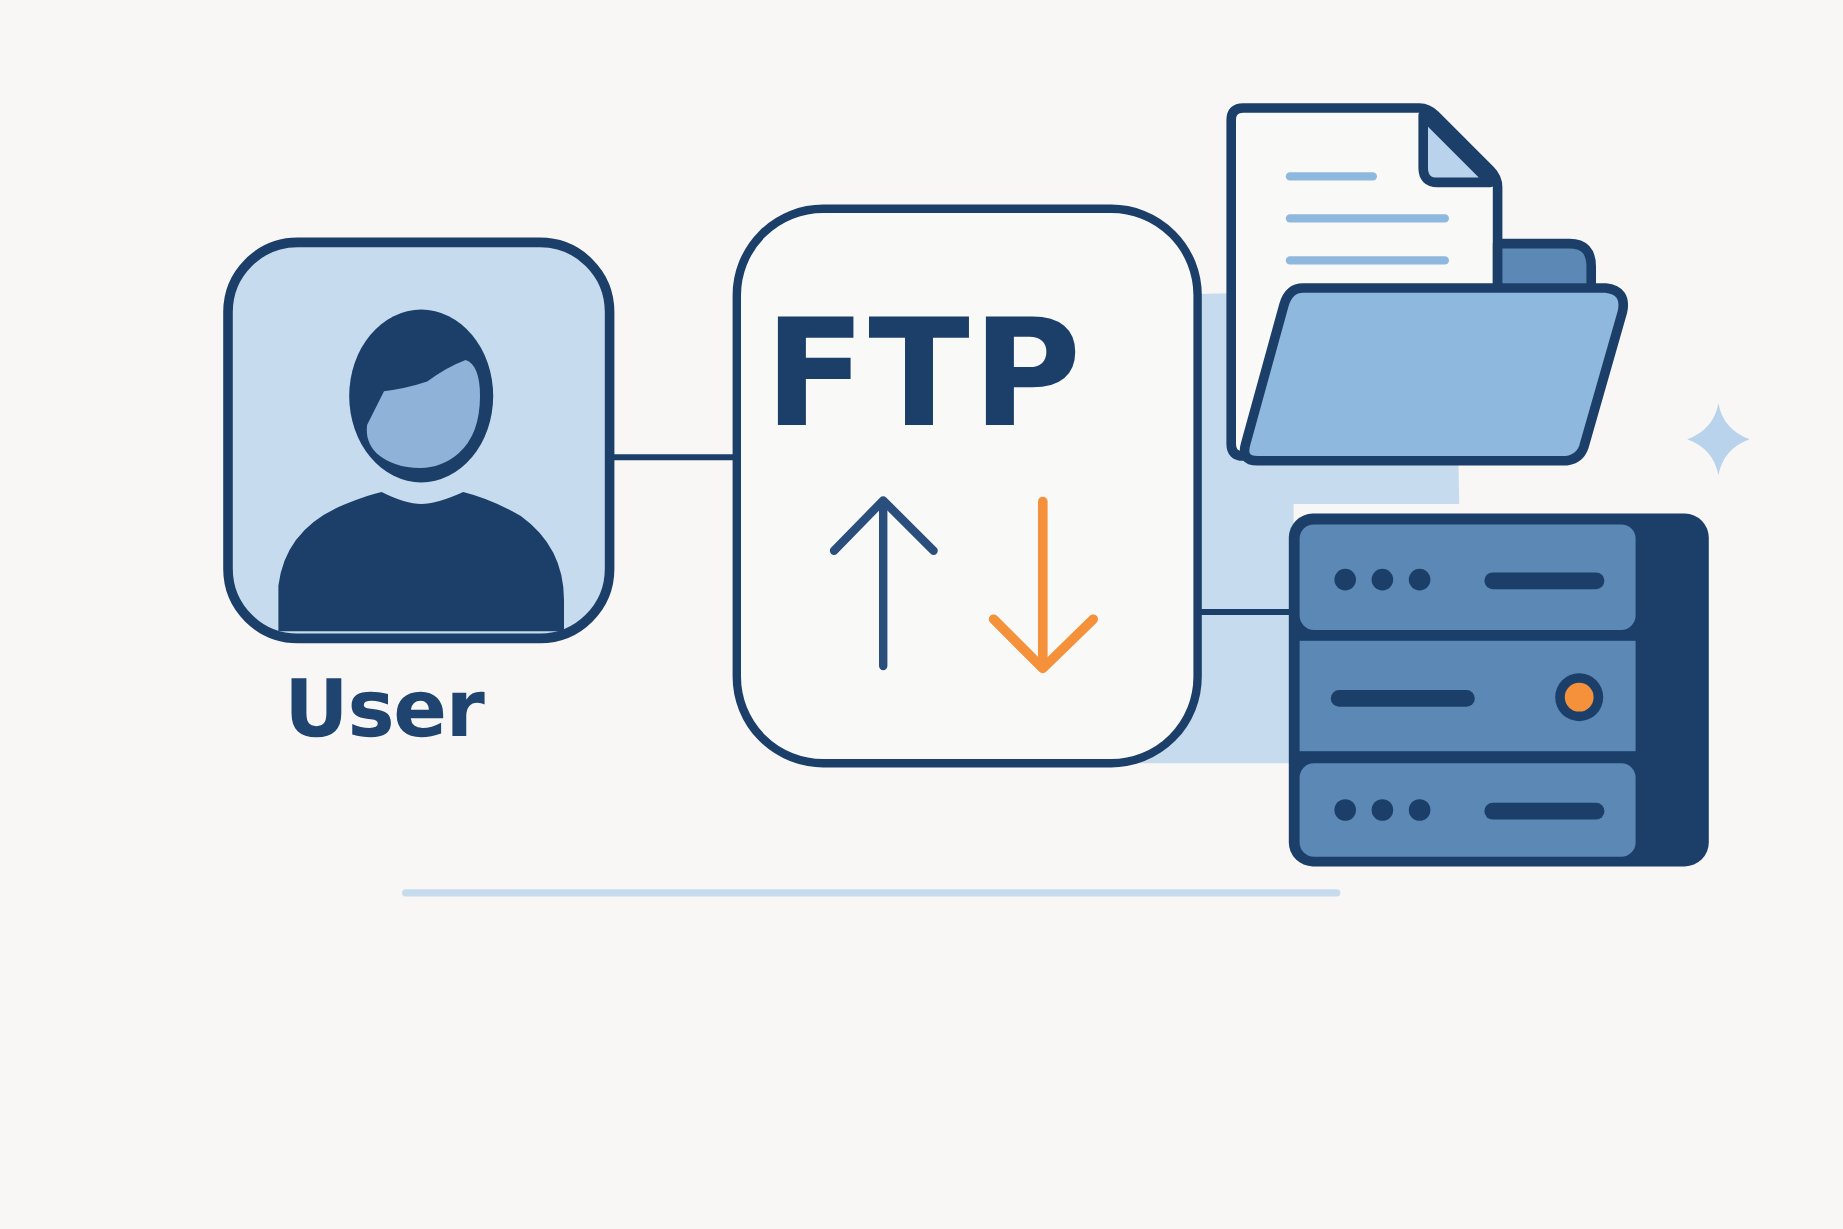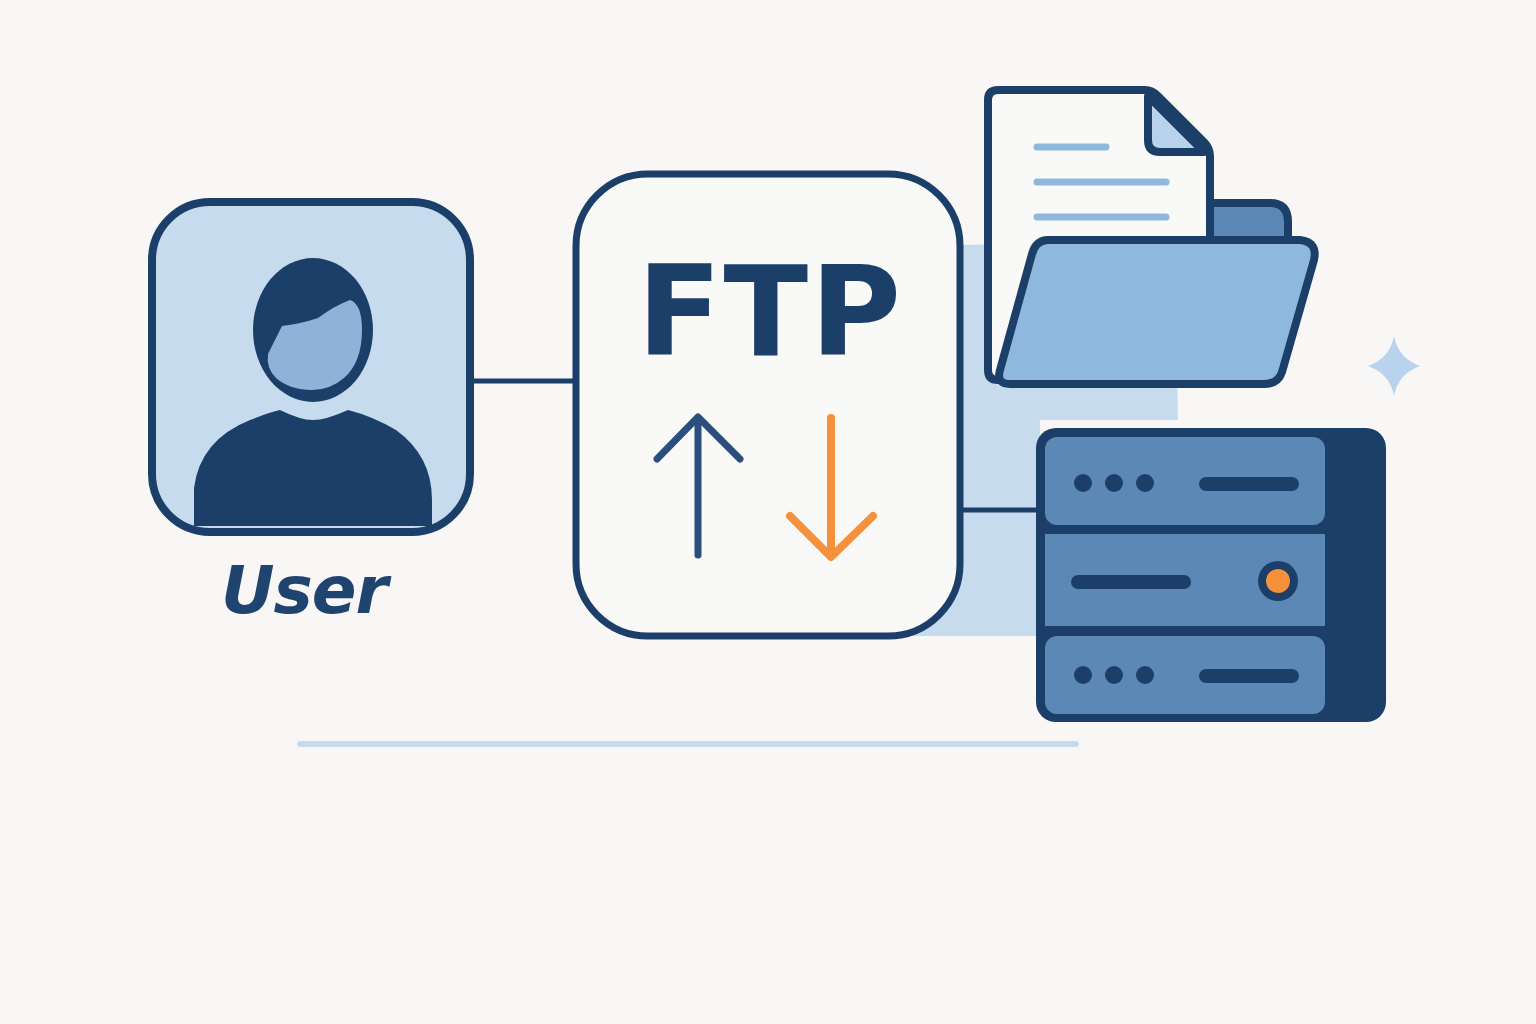--- a/index.html
+++ b/index.html
@@ -3,26 +3,25 @@
   <meta charset="utf-8">
   <style>
     html, body { margin: 0; padding: 0; }
     body {
       width: 1536px; height: 1024px;
       background: #f8f7f5;
       position: relative;
       overflow: hidden;
       font-family: "DejaVu Sans", "Liberation Sans", sans-serif;
     }
-    #stage { position: absolute; left: 0; top: 0; width: 1310px; height: 1024px; }
+    #stage { position: absolute; left: 0; top: 0; width: 1310px; height: 1024px; padding-left: 38px; }
     .label-user {
-      position: absolute; left: 184px; top: 552px; width: 240px;
+      position: absolute; left: 200px; top: 552px; width: 240px;
       text-align: center; font-size: 66px; font-weight: bold; color: #1f4470;
       letter-spacing: -1px;
-      font-style: italic;
     }
     .ftp-text {
       position: absolute; left: 580px; top: 250px; width: 380px;
       text-align: center; font-size: 124px; font-weight: bold; color: #1c3f69;
       letter-spacing: 2px; line-height: 1;
     }
     .title {
       position: absolute; left: 0; top: 800px; width: 1536px;
       text-align: center; font-size: 104px; font-weight: bold; color: #1f4470;
       letter-spacing: 2px; line-height: 1;

